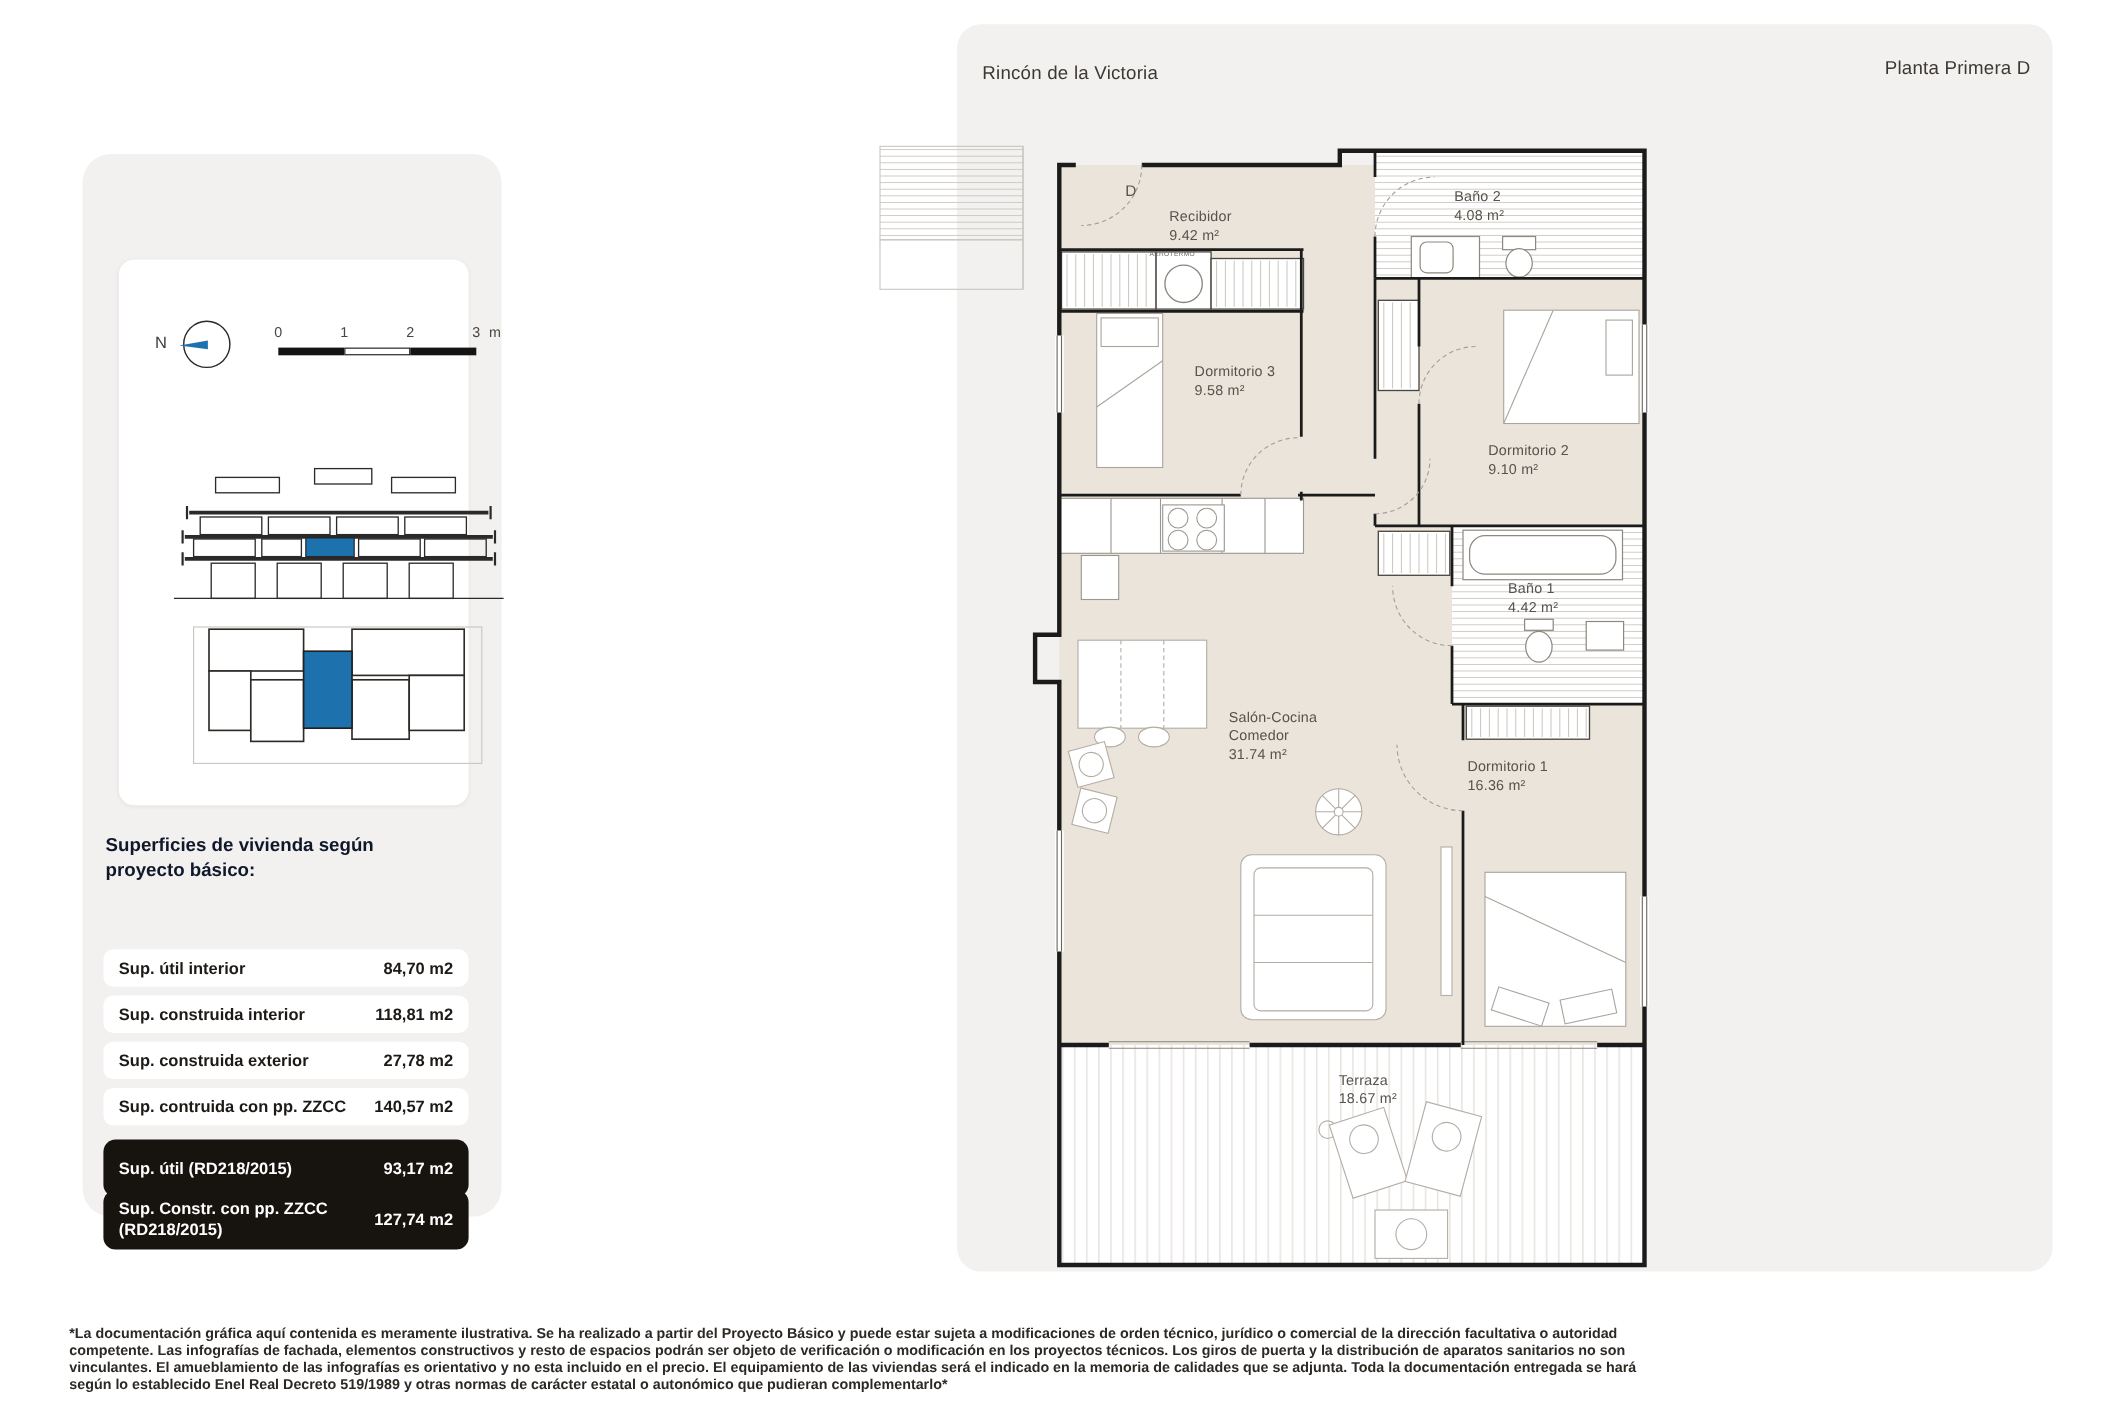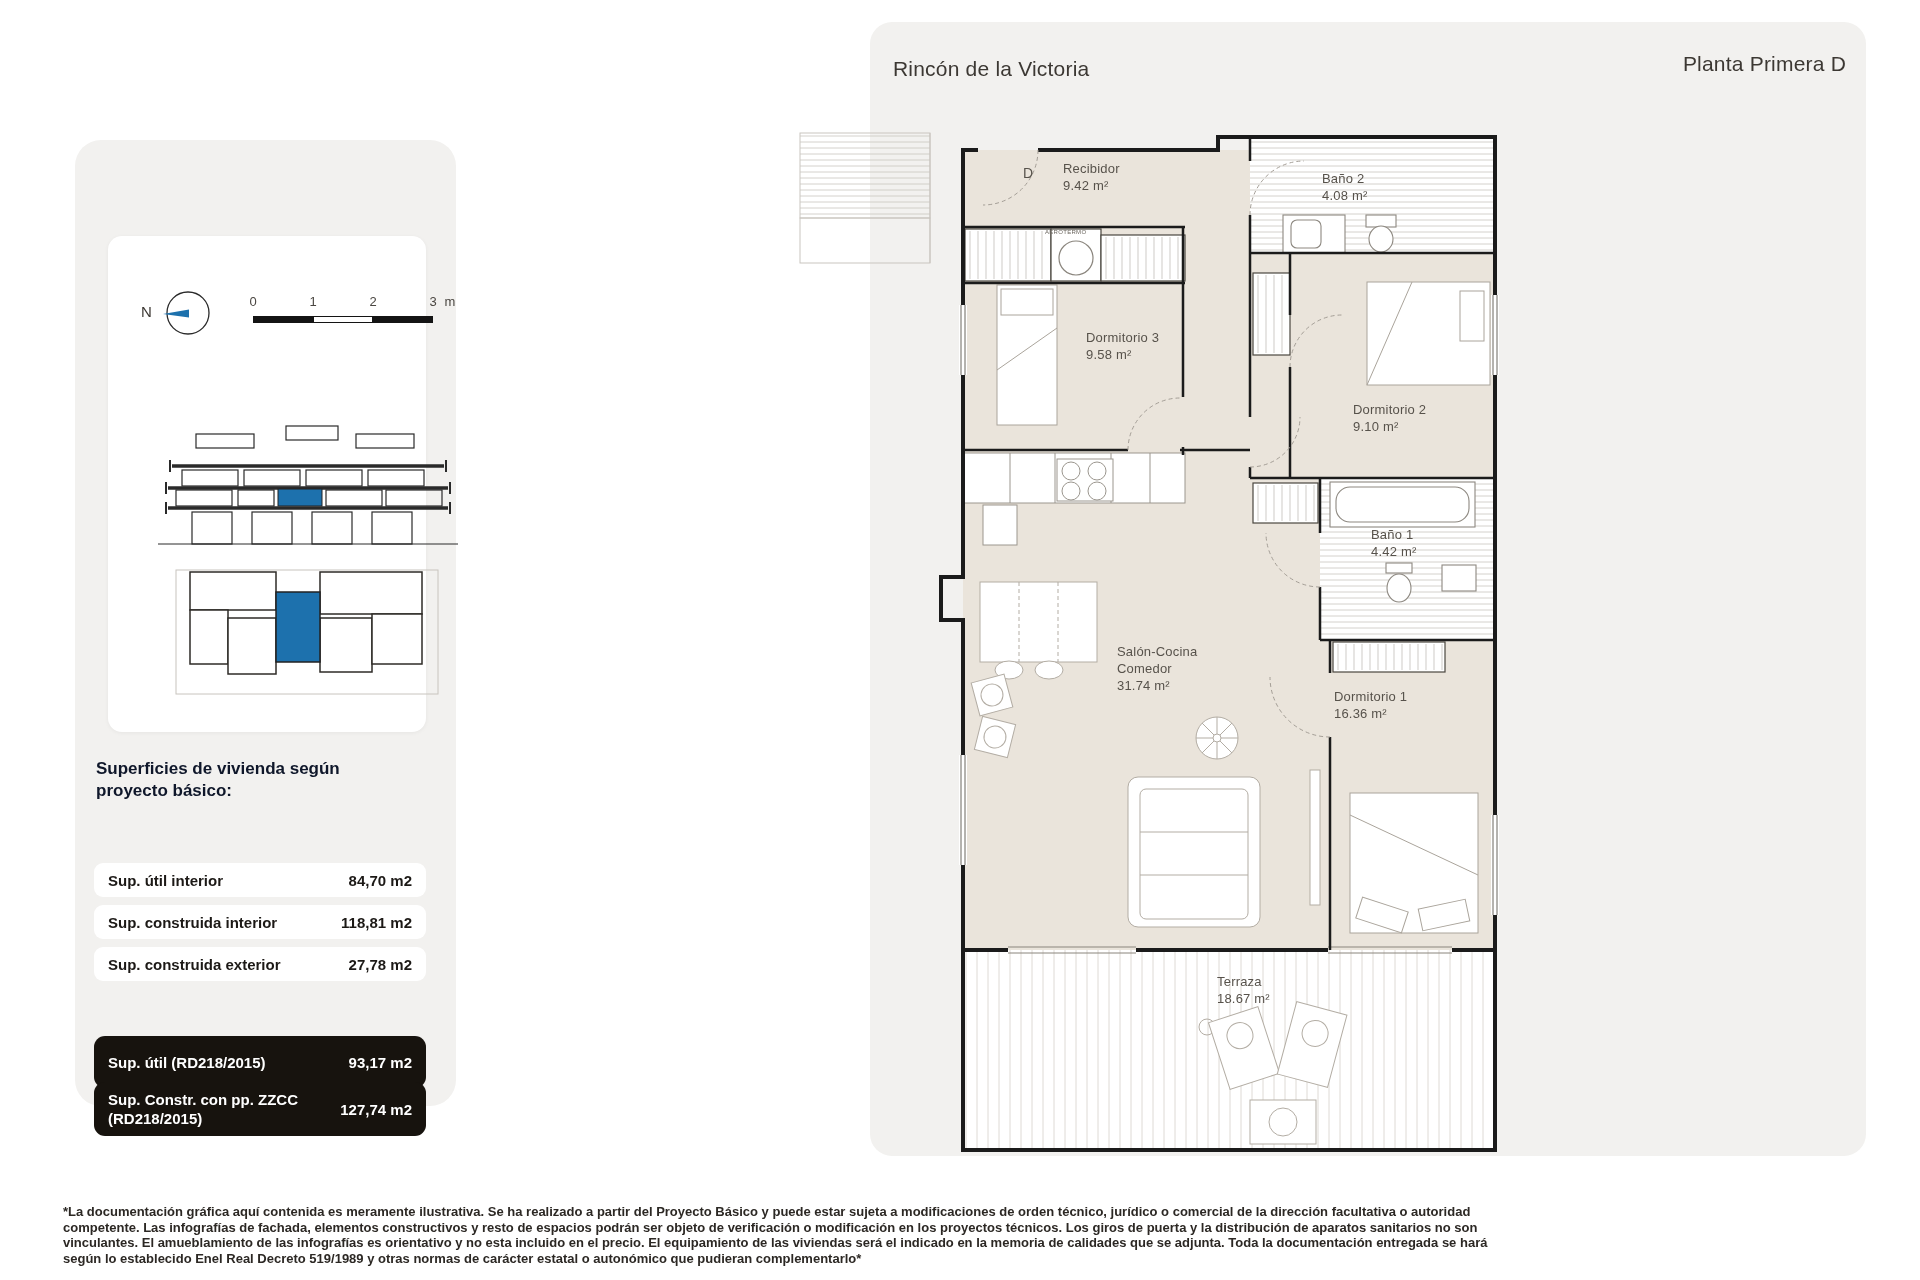--- a/index.html
+++ b/index.html
@@ -3,21 +3,21 @@
 <meta charset="utf-8">
 <style>
   html,body{margin:0;padding:0;background:#fff;}
   .page{position:relative;width:1920px;height:1280px;background:#fff;overflow:hidden;
         font-family:"Liberation Sans","DejaVu Sans",sans-serif;color:#2f2b27;}
   .panel{position:absolute;background:#f2f1ef;}
   .panel-left{left:75px;top:140px;width:381px;height:966px;border-radius:26px;}
   .panel-right{left:870px;top:22px;width:996px;height:1134px;border-radius:22px;}
   .card-white{position:absolute;left:108px;top:236px;width:318px;height:496px;background:#fff;
               border-radius:14px;box-shadow:0 1px 4px rgba(0,0,0,.05);}
-  .htitle{position:absolute;font-size:21px;color:#3c3833;letter-spacing:.2px;text-align:right;}
+  .htitle{position:absolute;font-size:17px;color:#3c3833;letter-spacing:.2px;text-align:right;}
   .abs{position:absolute;}
   
   .tick{position:absolute;top:0;width:14px;text-align:center;font-size:13px;color:#4a4641;}
   .scaleseg{position:absolute;top:22px;height:7px;box-sizing:border-box;}
   .seg-black{background:#141414;}
   .seg-white{background:#fff;border:1px solid #141414;}
   
   .areas-heading{position:absolute;left:96px;width:300px;font-size:17px;font-weight:bold;
                  color:#0f172a;line-height:22px;}
   .srow{position:absolute;left:94px;width:332px;height:34px;background:#fff;border-radius:9px;
@@ -213,21 +213,21 @@
       <path d="M 300 352 A 50 50 0 0 0 350 302"></path>
       <path d="M 340 252 A 52 52 0 0 1 392 200"></path>
       <path d="M 370 472 A 54 54 0 0 1 316 418"></path>
       <path d="M 380 622 A 60 60 0 0 1 320 562"></path>
     </g>
   </svg>
 
   <div class="unit-letter" style="left:1023px;top:165px;">D</div>
   <div class="aerotermo" style="left:1045px;top:229px;">AEROTERMO</div>
 
-  <div class="rlabel" style="left:1063px;top:160px;">
+  <div class="rlabel" style="left:1063px;top:188px;">
     <span class="rname">Recibidor</span>
     <span class="rarea">9.42 m²</span>
   </div>
   <div class="rlabel" style="left:1322px;top:170px;">
     <span class="rname">Baño 2</span>
     <span class="rarea">4.08 m²</span>
   </div>
   <div class="rlabel" style="left:1086px;top:329px;">
     <span class="rname">Dormitorio 3</span>
     <span class="rarea">9.58 m²</span>
@@ -320,20 +320,24 @@
     <span class="srow-value">84,70 m2</span>
   </div>
   <div class="srow" style="top:857px;text-align:center;">
     <span class="srow-label">Sup. construida interior</span>
     <span class="srow-value">118,81 m2</span>
   </div>
   <div class="srow" style="top:899px;">
     <span class="srow-label">Sup. construida exterior</span>
     <span class="srow-value">27,78 m2</span>
   </div>
+  <div class="srow" style="top:941px;">
+    <span class="srow-label">Sup. contruida con pp. ZZCC</span>
+    <span class="srow-value">140,57 m2</span>
+  </div>
   <div class="srow dark" style="top:988px;height:52px;">
     <span class="srow-label">Sup. útil (RD218/2015)</span>
     <span class="srow-value">93,17 m2</span>
   </div>
   <div class="srow dark tall" style="top:1034px;">
     <span class="srow-label">Sup. Constr. con pp. ZZCC (RD218/2015)</span>
     <span class="srow-value">127,74 m2</span>
   </div>
 
   <div class="disclaimer">*La documentación gráfica aquí contenida es meramente ilustrativa. Se ha realizado a partir del Proyecto Básico y puede estar sujeta a modificaciones de orden técnico, jurídico o comercial de la dirección facultativa o autoridad competente. Las infografías de fachada, elementos constructivos y resto de espacios podrán ser objeto de verificación o modificación en los proyectos técnicos. Los giros de puerta y la distribución de aparatos sanitarios no son vinculantes. El amueblamiento de las infografías es orientativo y no esta incluido en el precio. El equipamiento de las viviendas será el indicado en la memoria de calidades que se adjunta. Toda la documentación entregada se hará según lo establecido Enel Real Decreto 519/1989 y otras normas de carácter estatal o autonómico que pudieran complementarlo*</div>

